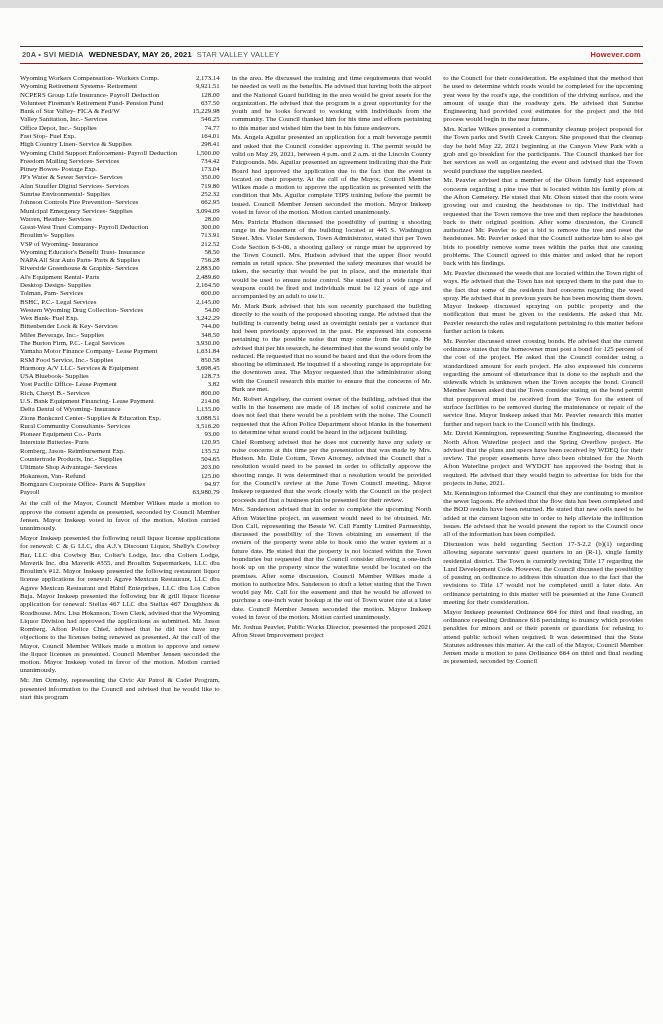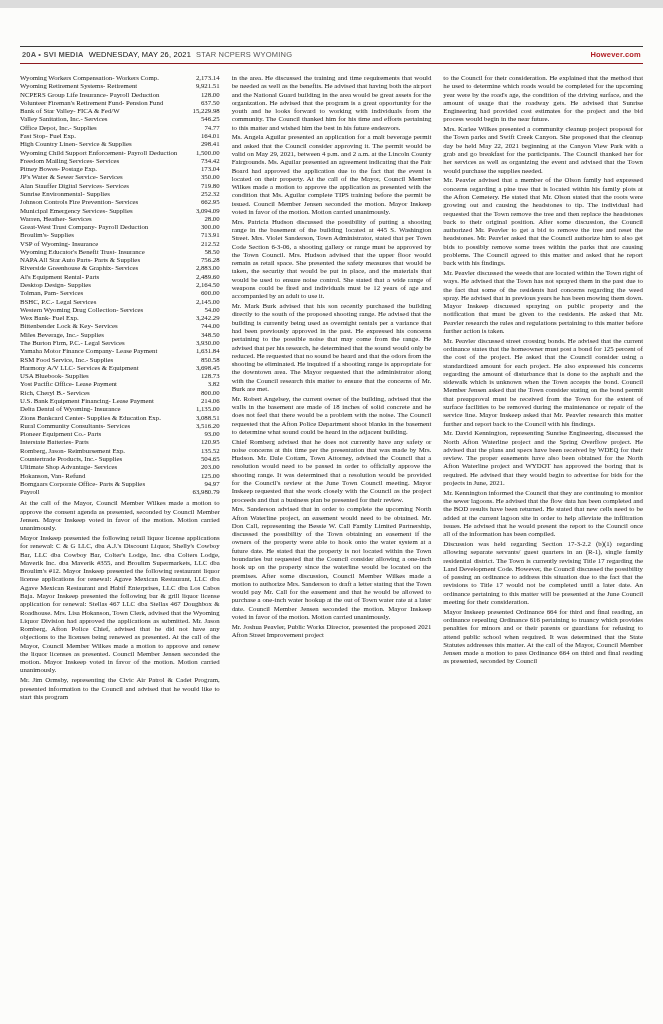--- a/index.html
+++ b/index.html
@@ -10,41 +10,41 @@
     font-family:"Liberation Serif", serif;
   }
   .masthead{
     display:flex;justify-content:space-between;align-items:baseline;
     border-top:1px solid #3a3a3a;border-bottom:1.5px solid #8e191d;
     padding:3px 2px 4px;margin-bottom:10px;
     font-family:"Liberation Sans", sans-serif;font-size:7.5px;letter-spacing:.2px;
   }
   .mh-left{display:flex;gap:5px;align-items:baseline;}
   .mh-pg{color:#555;font-weight:bold;}
-  .mh-date{color:#0e0e0e;font-weight:normal;}
+  .mh-date{color:#0e0e0e;font-weight:bold;}
   .mh-loc{color:#555;}
   .mh-site{color:#b01e23;font-weight:bold;}
   .columns{display:flex;gap:12px;}
   .col{flex:1;min-width:0;font-size:6.8px;line-height:1.22;text-align:justify;}
   .col p{margin:0 0 1.5px;}
   .pay-list{margin-bottom:3px;}
   .pay{display:flex;flex-wrap:wrap;align-items:baseline;}
   .pay-name{flex:0 1 auto;text-align:left;}
   .pay-amt{margin-left:auto;padding-left:6px;white-space:nowrap;}
 </style>
 </head>
 <body>
 
 <div class="page">
 
   <div class="masthead">
     <div class="mh-left">
       <span class="mh-pg">20A • SVI MEDIA</span>
       <span class="mh-date">WEDNESDAY, MAY 26, 2021</span>
-      <span class="mh-loc">STAR NCPERS WYOMING</span>
+      <span class="mh-loc">STAR VALLEY VALLEY</span>
     </div>
     <span class="mh-site">However.com</span>
   </div>
 
   <div class="columns">
 
     <div class="col">
       <div class="pay-list">
 
           <div class="pay">

